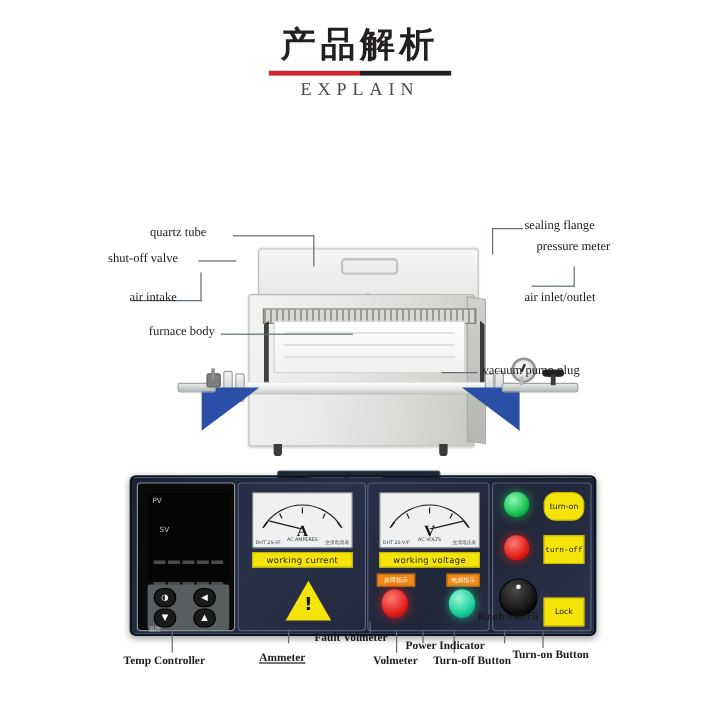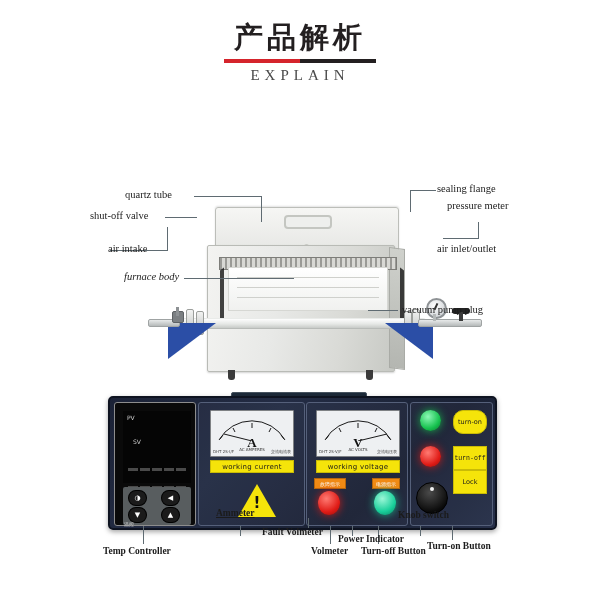--- a/index.html
+++ b/index.html
@@ -227,21 +227,21 @@
     position:absolute;left:306px;top:84px;width:30px;height:30px;border-radius:50%;
     background:radial-gradient(circle at 42% 32%,#4a4a4a,#0a0a0a 72%);
     border:1px solid #000;
   }
   .knob::after{content:"";position:absolute;left:13px;top:4px;width:4px;height:4px;border-radius:50%;background:#f2f2f2;}
   .rtag{
     position:absolute;left:343px;width:32px;height:22px;background:#f5e40a;border:1px solid #c9bb06;
     font-family:"DejaVu Sans",sans-serif;font-size:6.5px;color:#1a1a1a;
     display:flex;align-items:center;justify-content:center;
   }
-  .rtag.a{top:12px;border-radius:10px;} .rtag.b{top:48px;font-family:Liberation Mono, monospace;} .rtag.c{top:72px;}
+  .rtag.a{top:12px;border-radius:10px;} .rtag.b{top:48px;font-family:Liberation Mono, monospace;} .rtag.c{top:100px;}
 
   
   .blabel{position:absolute;font-family:"Liberation Serif",serif;font-size:9.5px;font-weight:bold;color:#1b1b1b;white-space:nowrap;}
   .bline{position:absolute;width:1px;background:#5f6b72;}
 </style>
 </head>
 <body>
 
 <div id="page">
 
@@ -322,21 +322,21 @@
     <div class="lead h" style="left:184px;top:183px;width:110px;"></div>
     <div class="lead h" style="left:410px;top:95px;width:26px;"></div>
     <div class="lead v" style="left:410px;top:95px;height:22px;"></div>
     <div class="lead h" style="left:443px;top:143px;width:36px;"></div>
     <div class="lead v" style="left:478px;top:127px;height:17px;"></div>
     <div class="lead h" style="left:368px;top:215px;width:30px;"></div>
 
     <div class="callout" style="left:125px;top:94px;">quartz tube</div>
     <div class="callout" style="left:90px;top:115px;text-align:center;">shut-off valve</div>
     <div class="callout" style="left:108px;top:148px;">air intake</div>
-    <div class="callout" style="left:124px;top:176px;font-style:italic;">furnace body</div>
+    <div class="callout" style="left:124px;top:176px;">furnace body</div>
     <div class="callout" style="left:437px;top:88px;">sealing flange</div>
     <div class="callout" style="left:447px;top:105px;">pressure meter</div>
     <div class="callout" style="left:437px;top:148px;">air inlet/outlet</div>
     <div class="callout" style="left:402px;top:209px;">vacuum pump plug</div>
   </div>
 
   <div class="bigpanel">
 
     <div class="seg s1">
       <div class="ctrl-screen">
@@ -422,21 +422,21 @@
   <div class="bline" style="left:143px;top:526px;height:18px;"></div>
   <div class="bline" style="left:240px;top:526px;height:10px;"></div>
   <div class="bline" style="left:308px;top:518px;height:10px;"></div>
   <div class="bline" style="left:330px;top:526px;height:18px;"></div>
   <div class="bline" style="left:352px;top:526px;height:10px;"></div>
   <div class="bline" style="left:378px;top:526px;height:18px;"></div>
   <div class="bline" style="left:420px;top:526px;height:10px;"></div>
   <div class="bline" style="left:452px;top:526px;height:14px;"></div>
 
   <div class="blabel" style="left:103px;top:546px;">Temp Controller</div>
-  <div class="blabel" style="left:216px;top:508px;text-decoration:underline;">Ammeter</div>
+  <div class="blabel" style="left:216px;top:544px;text-decoration:underline;">Ammeter</div>
   <div class="blabel" style="left:262px;top:527px;">Fault Volmeter</div>
   <div class="blabel" style="left:311px;top:546px;">Volmeter</div>
   <div class="blabel" style="left:338px;top:534px;">Power Indicator</div>
   <div class="blabel" style="left:361px;top:546px;">Turn-off Button</div>
   <div class="blabel" style="left:398px;top:510px;">Knob switch</div>
   <div class="blabel" style="left:427px;top:541px;">Turn-on Button</div>
 
 </div>
 
 </body></html>

